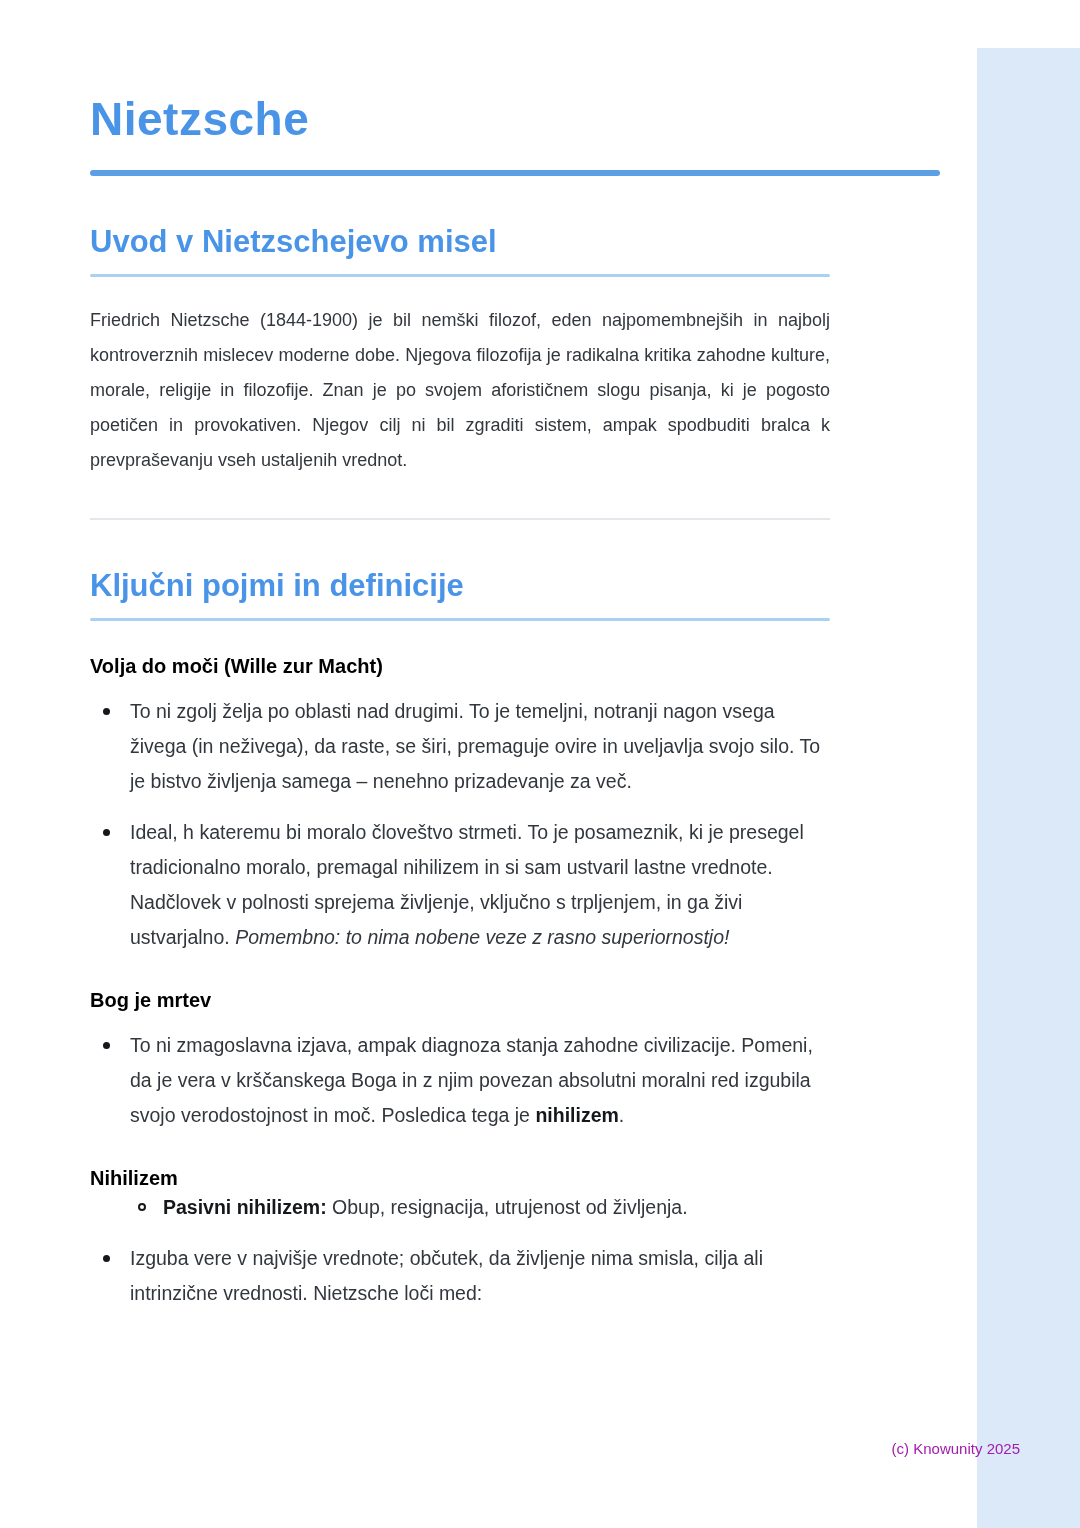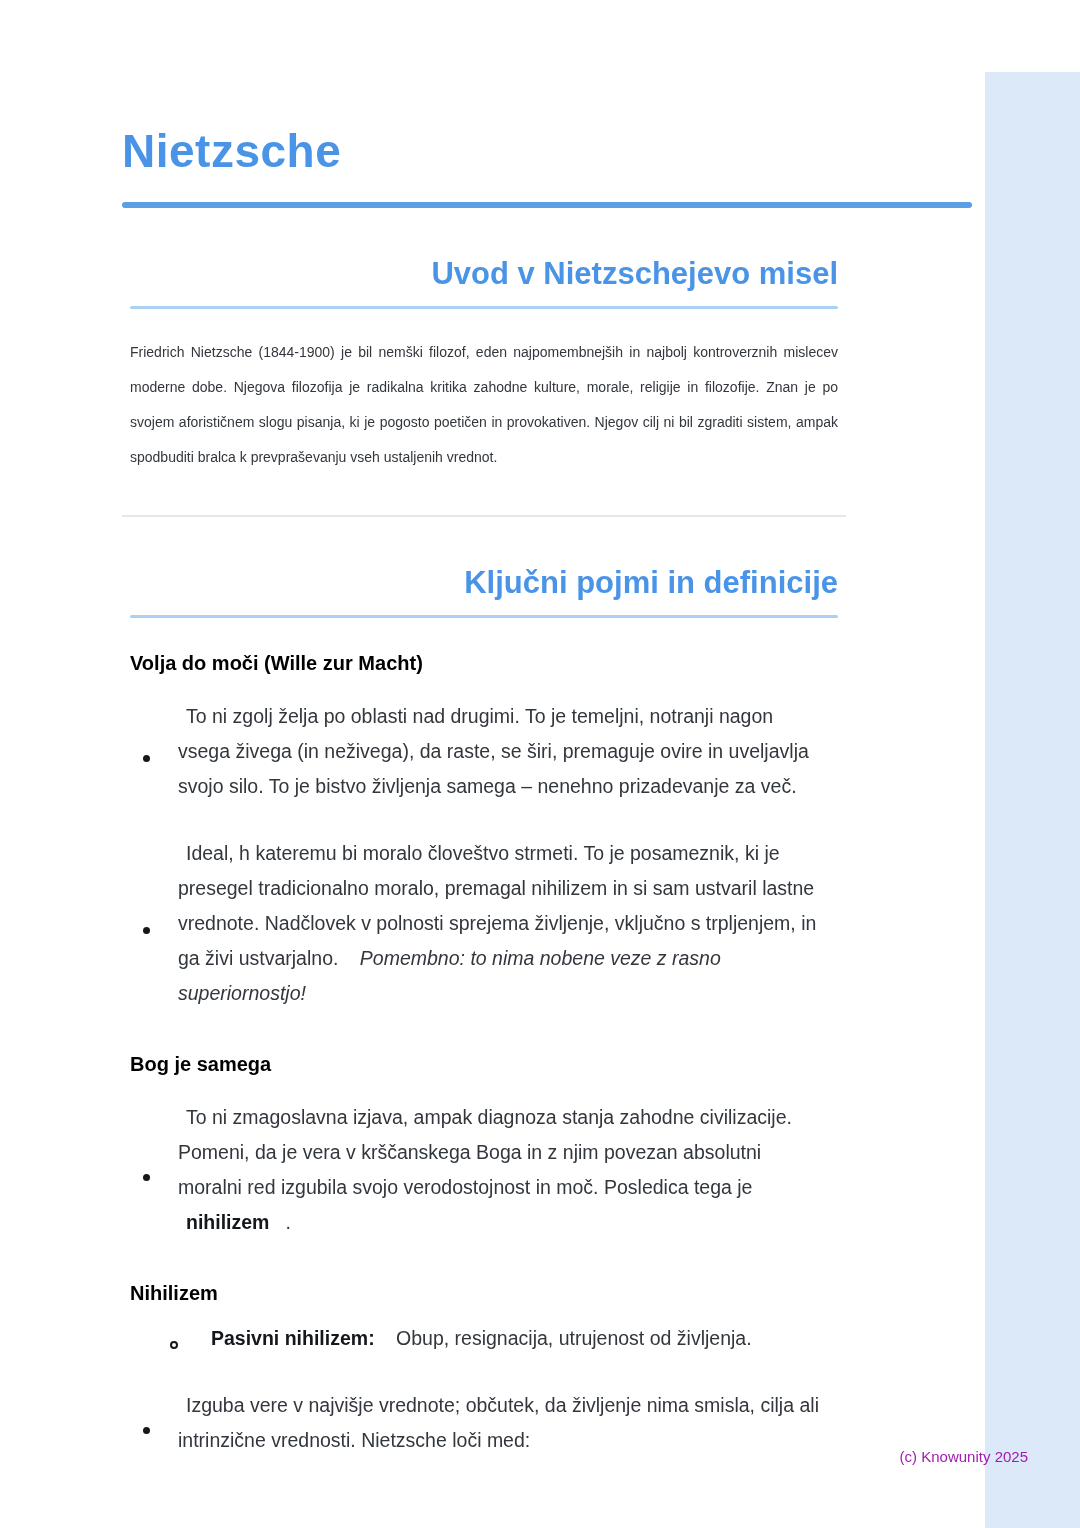--- a/index.html
+++ b/index.html
@@ -1,15 +1,15 @@
 <!DOCTYPE html>
 <html><head>
 <meta charset="utf-8">
 <style>
-  * { margin:8px; padding:0; box-sizing:border-box; }
+  * { margin:0; padding:0; box-sizing:border-box; }
   html,body { width:1080px; height:1528px; }
   body {
     position:relative;
     background:#ffffff;
     font-family:"Liberation Sans", sans-serif;
     color:#32373d;
     overflow:hidden;
   }
   .side-stripe {
     position:absolute;
@@ -33,50 +33,49 @@
     width:850px; height:6px;
     background:#5c9fe4;
     margin-top:24px;
     border-radius:3px;
   }
   .section-heading {
     margin-top:48px;
     font-size:31px;
     font-weight:bold;
     color:#4a94e8;
-    text-align:right;
   }
   .section-rule {
     height:3px;
     background:#acd0f2;
     margin-top:14px;
     border-radius:2px;
   }
   .intro-paragraph {
     margin-top:26px;
-    font-size:14px;
+    font-size:18px;
     line-height:35px;
     text-align:justify;
     color:#32373d;
   }
   .divider {
     height:2px;
     background:#e4e7eb;
     margin-top:40px;
   }
   .term-title {
     margin-top:34px;
     font-size:20px;
     font-weight:bold;
     color:#000000;
   }
   .term-title + .bullet, .bullet { margin-top:16px; }
   .bullet {
     display:flex;
-    align-items:center;
+    align-items:flex-start;
   }
   .bullet.sub {
     margin-top:0;
     margin-left:36px;
   }
   .marker { flex:0 0 auto; }
   .marker.dot {
     width:7px; height:7px;
     border-radius:50%;
     background:#14171b;
@@ -131,21 +130,21 @@
     <div class="bullet">
       <span class="marker dot"></span>
       <p class="bullet-text"><span>To ni zgolj želja po oblasti nad drugimi. To je temeljni, notranji nagon vsega živega (in neživega), da raste, se širi, premaguje ovire in uveljavlja svojo silo. To je bistvo življenja samega – nenehno prizadevanje za več.</span></p>
     </div>
 
     <div class="bullet">
       <span class="marker dot"></span>
       <p class="bullet-text"><span>Ideal, h kateremu bi moralo človeštvo strmeti. To je posameznik, ki je presegel tradicionalno moralo, premagal nihilizem in si sam ustvaril lastne vrednote. Nadčlovek v polnosti sprejema življenje, vključno s trpljenjem, in ga živi ustvarjalno. </span><em>Pomembno: to nima nobene veze z rasno superiornostjo!</em></p>
     </div>
 
-    <h3 class="term-title">Bog je samega</h3>
+    <h3 class="term-title">Bog je mrtev</h3>
     <div class="bullet">
       <span class="marker dot"></span>
       <p class="bullet-text"><span>To ni zmagoslavna izjava, ampak diagnoza stanja zahodne civilizacije. Pomeni, da je vera v krščanskega Boga in z njim povezan absolutni moralni red izgubila svojo verodostojnost in moč. Posledica tega je </span><strong>nihilizem</strong><span>.</span></p>
     </div>
 
     <h3 class="term-title">Nihilizem</h3>
     <div class="bullet sub">
       <span class="marker circle"></span>
       <p class="bullet-text"><strong>Pasivni nihilizem:</strong><span> Obup, resignacija, utrujenost od življenja.</span></p>
     </div>

